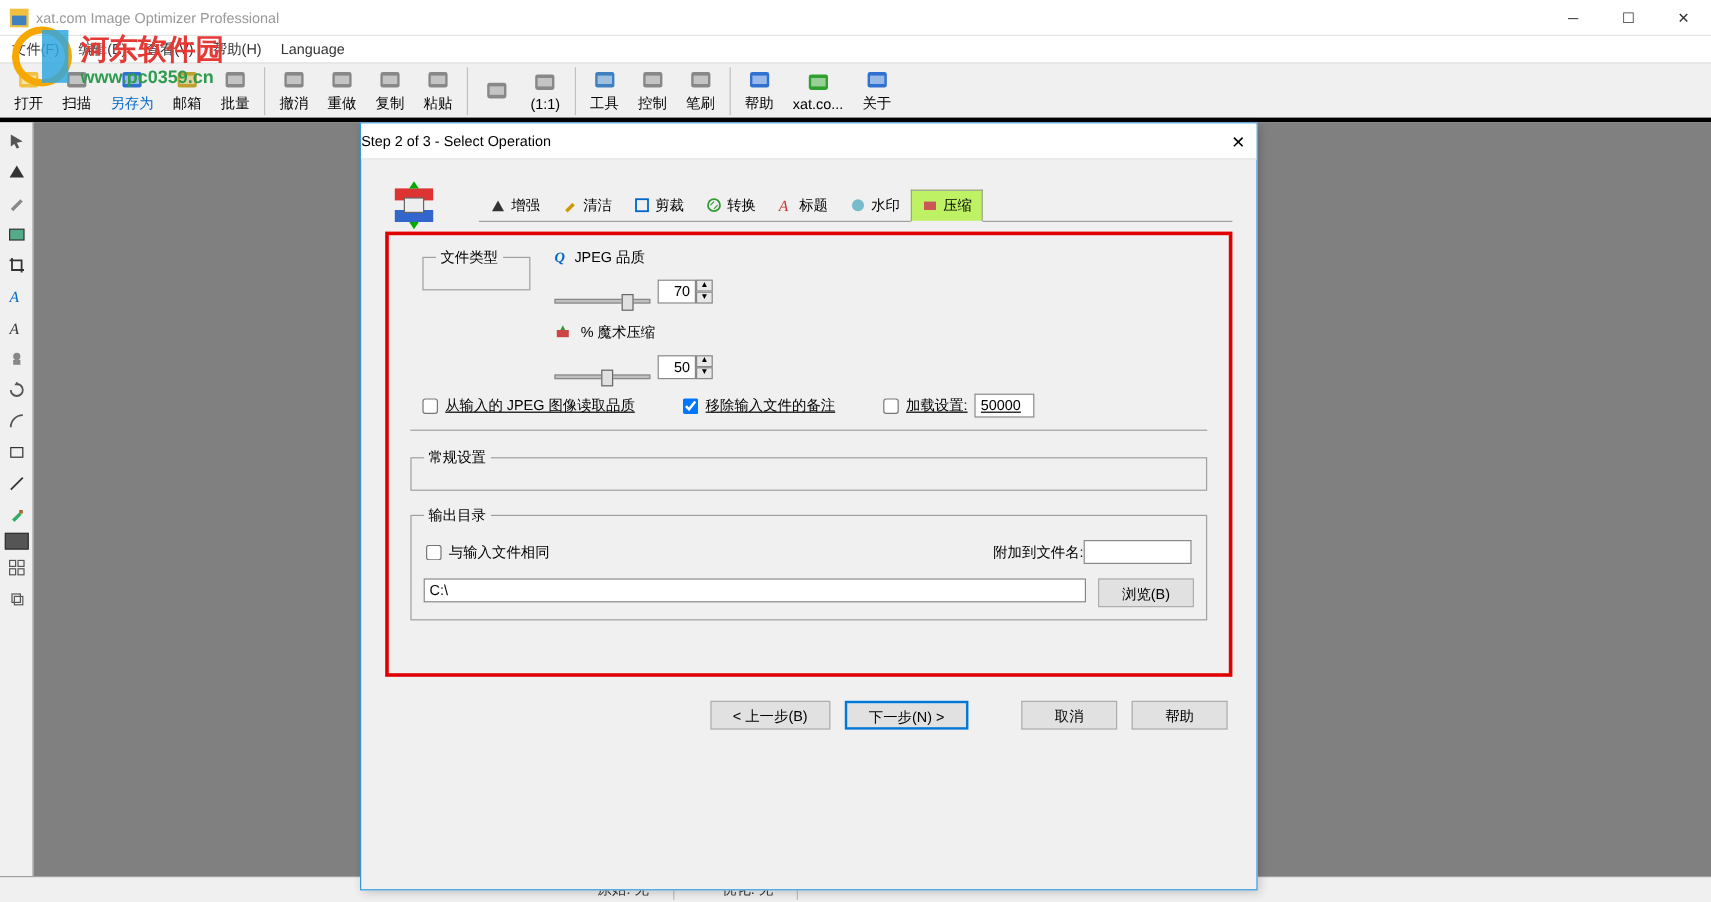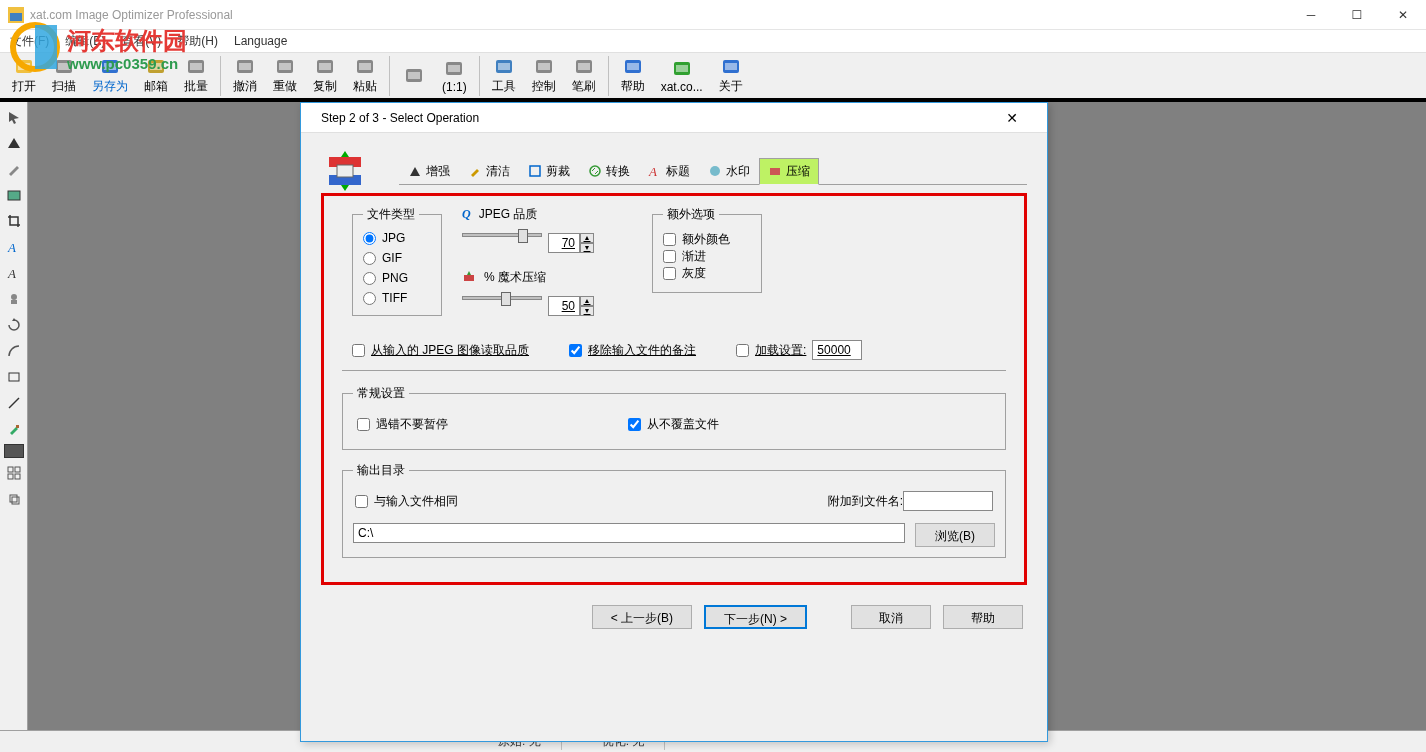--- a/index.html
+++ b/index.html
@@ -29,48 +29,48 @@
 .sidebar { width: 28px; background: #f0f0f0; border-right: 1px solid #a0a0a0; display: flex; flex-direction: column; align-items: center; padding-top: 4px; gap: 4px; }
 .sidebar .tool { width: 22px; height: 22px; display: flex; align-items: center; justify-content: center; cursor: pointer; }
 .canvas { flex: 1; background: #808080; position: relative; }
 
 
 .statusbar { height: 22px; background: #f0f0f0; border-top: 1px solid #a0a0a0; display: flex; align-items: center; padding: 0 8px; color: #333; }
 .statusbar .cell { padding: 0 20px; border-right: 1px solid #c0c0c0; margin-right: 20px; }
 
 
 .dialog { position: absolute; top: 0; left: 272px; width: 748px; height: 640px; background: #f0f0f0; border: 1px solid #3399dd; box-shadow: 2px 2px 8px rgba(0,0,0,0.2); }
-.dialog .dtitle { height: 30px; background: #fff; display: flex; align-items: center; padding: 0 20px; border-bottom: 1px solid #e0e0e0; }
+.dialog .dtitle { height: 30px; background: #fff; display: flex; align-items: center; padding: 0 0; border-bottom: 1px solid #e0e0e0; }
 .dialog .dtitle .x { margin-left: auto; width: 30px; text-align: center; cursor: pointer; font-size: 14px; }
 
 .dialog .body { padding: 10px 20px; }
 
 
 .tabstrip { display: flex; align-items: center; margin: 8px 0 0 0; }
 .tabstrip .logo { width: 48px; height: 40px; margin-right: 30px; display:flex; align-items:center; justify-content:center; }
 .tabstrip .tabs { display: flex; border-bottom: 1px solid #a0a0a0; flex: 1; }
 .tabstrip .tab { padding: 4px 8px; border: 1px solid transparent; border-bottom: none; display: flex; align-items: center; gap: 4px; cursor: pointer; }
 .tabstrip .tab.active { background: #bef264; border: 1px solid #a0a0a0; border-bottom: 1px solid #f0f0f0; margin-bottom: -1px; }
 .tabstrip .tab .tico { width: 14px; height: 14px; }
 
 
-.redbox { border: 3px solid #e00000; padding: 10px 18px 12px 18px; margin-top: 2px; }
+.redbox { border: 3px solid #e00000; padding: 10px 18px 32px 18px; margin-top: 2px; }
 
 
 fieldset { border: 1px solid #a0a0a0; padding: 8px 10px 10px 10px; margin-bottom: 12px; }
 fieldset legend { padding: 0 4px; }
 
 .row { display: flex; align-items: flex-start; gap: 20px; }
 .col { display: flex; flex-direction: column; gap: 6px; }
 
 label.chk { display: flex; align-items: center; gap: 6px; }
 input[type=checkbox], input[type=radio] { margin: 0; }
 input[type=text] { border: 1px solid #888; padding: 2px 4px; font-size: 12px; height: 20px; }
 
-.slider-row { display: flex; align-items: flex-start; gap: 6px; margin-top: 4px; text-decoration: underline; }
+.slider-row { display: flex; align-items: flex-end; gap: 6px; margin-top: 4px; }
 .slider { width: 80px; height: 4px; background: #c0c0c0; position: relative; border: 1px solid #888; }
 .slider .thumb { position: absolute; top: -5px; width: 10px; height: 14px; background: #e0e0e0; border: 1px solid #666; }
 .spin { display: flex; }
 .spin input { width: 32px; text-align: right; }
 .spin .arrows { display: flex; flex-direction: column; }
 .spin .arrows div { width: 14px; height: 10px; border: 1px solid #888; background: #e8e8e8; font-size: 7px; line-height: 7px; text-align: center; cursor: pointer; }
 
 button.winbtn { background: #e1e1e1; border: 1px solid #adadad; padding: 4px 18px; cursor: pointer; font-size: 12px; min-width: 80px; height: 24px; }
 button.winbtn.primary { border: 2px solid #0078d7; }
 
@@ -391,38 +391,20 @@
               </div>
             </div>
         </div>
 
         <div class="redbox">
 
           <fieldset style="border-top:none;border-left:none;border-right:none;padding-top:0;">
             <div class="row">
               <fieldset style="min-width:90px">
                 <legend>文件类型</legend>
-                <div class="col" id="filetypes">
-                    <label class="chk">
-                      <input type="radio" name="ft" checked="" style="">
-                      <span>JPG</span>
-                    </label>
-                    <label class="chk">
-                      <input type="radio" name="ft" style="">
-                      <span>GIF</span>
-                    </label>
-                    <label class="chk">
-                      <input type="radio" name="ft" style="">
-                      <span>PNG</span>
-                    </label>
-                    <label class="chk">
-                      <input type="radio" name="ft" style="">
-                      <span>TIFF</span>
-                    </label>
-                  </div>
               </fieldset>
 
               <div class="col" style="flex:0 0 170px">
                 <div style="display:flex;align-items:center;gap:8px">
                   <span style="color:#06c;font-weight:bold;font-style:italic;font-family:serif">Q</span>
                   <span>JPEG 品质</span>
                 </div>
                 <div class="slider-row">
                   <div class="slider">
                       <div class="thumb" style="left:55px"></div>
@@ -449,35 +431,20 @@
                   <div class="spin">
                       <input type="text" value="50" style="">
                       <div class="arrows">
                         <div>▲</div>
                         <div>▼</div>
                       </div>
                     </div>
                 </div>
               </div>
 
-              <fieldset style="min-width:110px">
-                <legend>额外选项</legend>
-                <label class="chk">
-                    <input type="checkbox" style="">
-                    <span>额外颜色</span>
-                  </label>
-                <label class="chk">
-                    <input type="checkbox" style="">
-                    <span>渐进</span>
-                  </label>
-                <label class="chk">
-                    <input type="checkbox" style="">
-                    <span>灰度</span>
-                  </label>
-              </fieldset>
             </div>
 
             <div class="checkrow">
               <label class="chk">
                   <input type="checkbox" style="">
                   <span>从输入的 JPEG 图像读取品质</span>
                 </label>
               <label class="chk">
                   <input type="checkbox" checked="" style="">
                   <span>移除输入文件的备注</span>
@@ -486,30 +453,20 @@
                   <input type="checkbox" style="">
                   <span>加载设置:</span>
                   <input type="text" style="width: 50px;" value="50000">
                 </label>
             </div>
           </fieldset>
 
 
           <fieldset style="margin-top:14px">
             <legend>常规设置</legend>
-            <div style="display:flex;gap:180px;padding:6px 4px">
-              <label class="chk">
-                  <input type="checkbox" style="">
-                  <span>遇错不要暂停</span>
-                </label>
-              <label class="chk">
-                  <input type="checkbox" checked="" style="">
-                  <span>从不覆盖文件</span>
-                </label>
-            </div>
           </fieldset>
 
           <fieldset>
             <legend>输出目录</legend>
             <div style="display:flex;align-items:center;padding:4px 2px">
               <label class="chk" style="flex:1">
                   <input type="checkbox" style="">
                   <span>与输入文件相同</span>
                 </label>
               <span>附加到文件名:</span>

